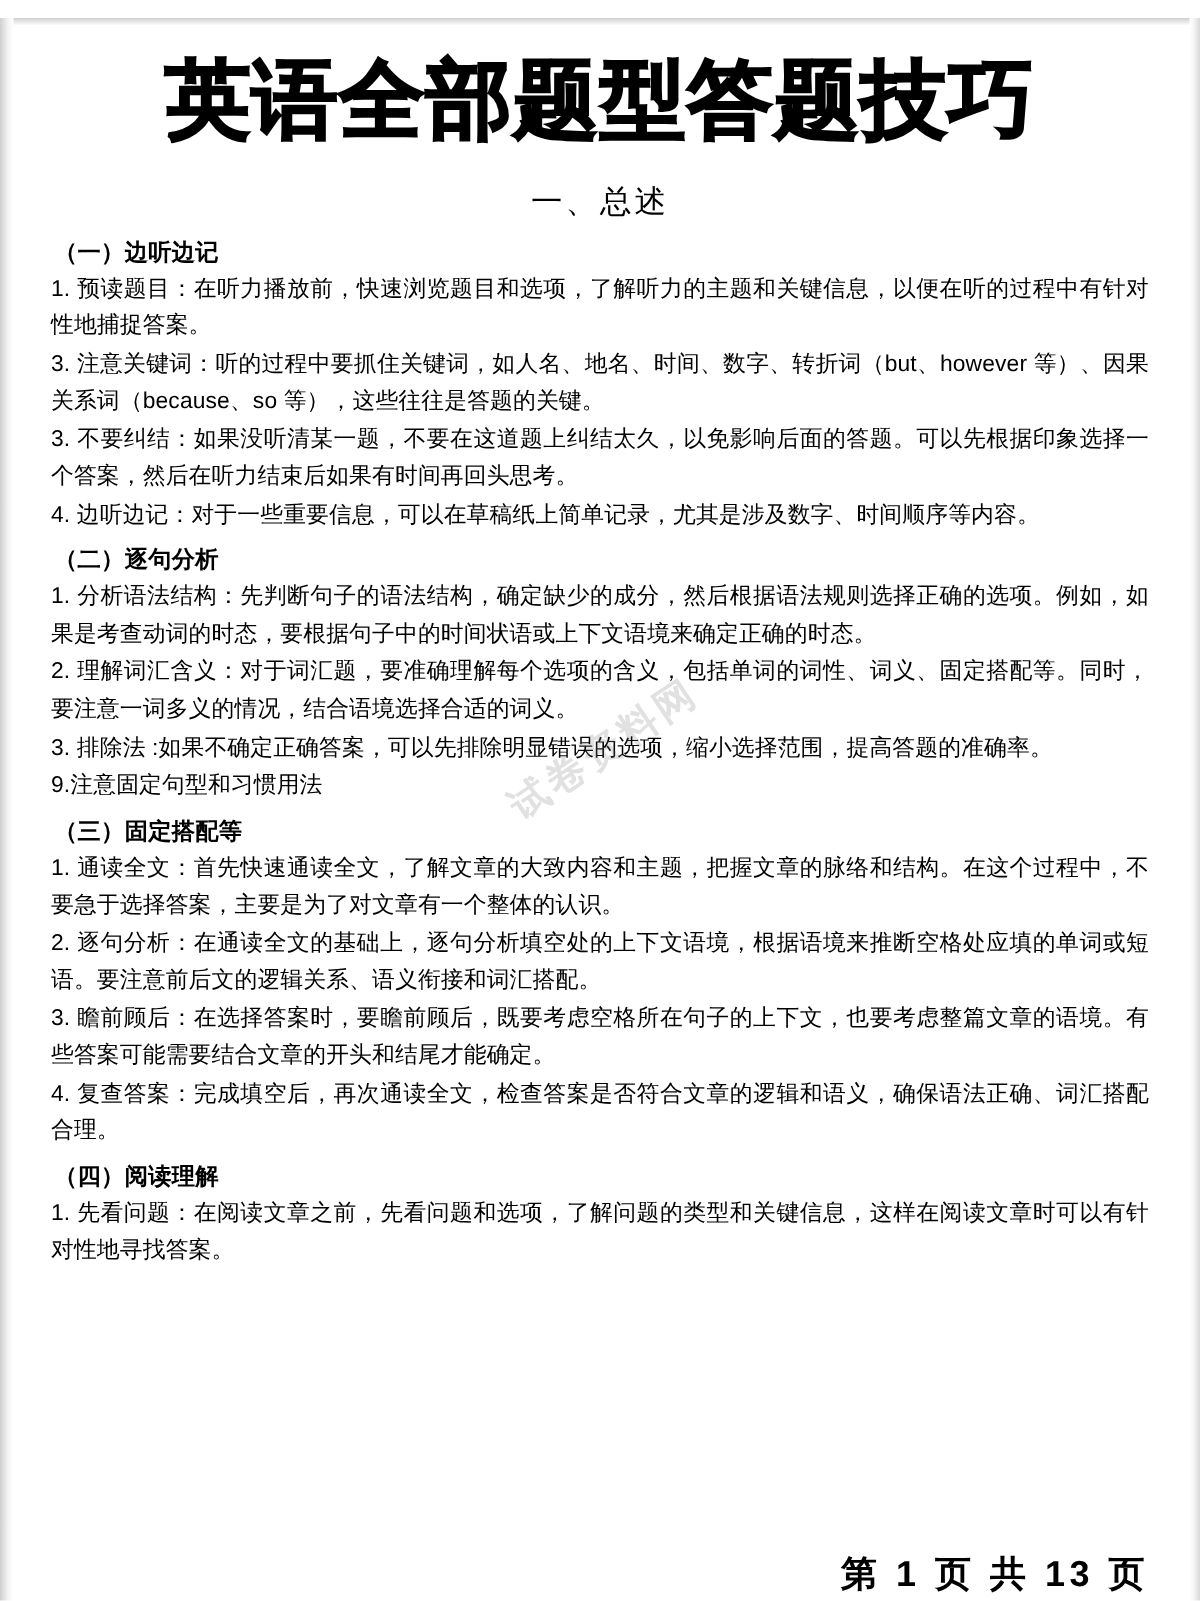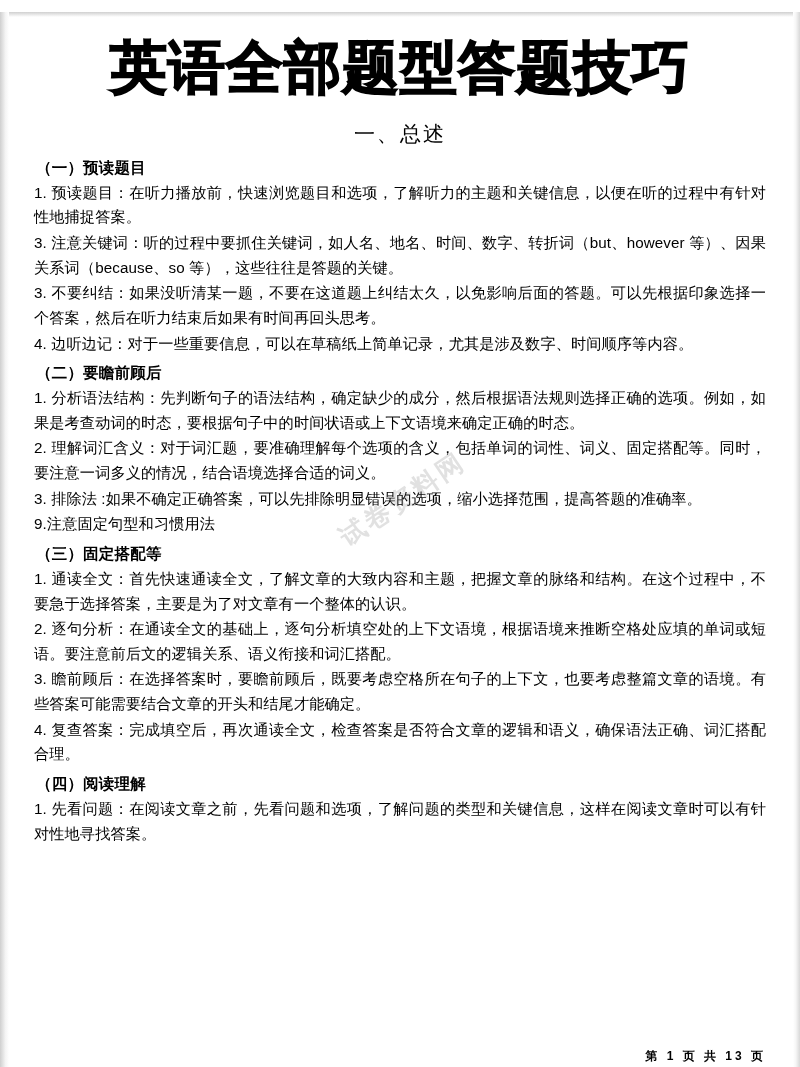--- a/index.html
+++ b/index.html
@@ -52,21 +52,21 @@
     line-height: 1.62;
     margin: 0 0 1px 0;
     text-align: justify;
     text-justify: inter-ideograph;
     letter-spacing: 0.1px;
   }
   .footer {
     position: absolute;
     right: 34px;
     bottom: 14px;
-    font-size: 12px;
+    font-size: 24px;
     font-weight: bold;
     letter-spacing: 3px;
   }
   .watermark {
     position: absolute;
     left: 330px;
     top: 470px;
     font-size: 26px;
     color: rgba(120,120,120,0.22);
     transform: rotate(-34deg);
@@ -107,26 +107,26 @@
   <div class="edge-top"></div>
   <div class="edge-left"></div>
   <div class="edge-right"></div>
   <div class="edge-bottom"></div>
 
   <h1 class="doc-title">英语全部题型答题技巧</h1>
 
   <h2 class="section-title">一、总述</h2>
 
   <div id="body-content">
-      <h3 class="sub-head">（一）预读题目</h3>
+      <h3 class="sub-head">（一）边听边记</h3>
       <p class="para">1. 预读题目：在听力播放前，快速浏览题目和选项，了解听力的主题和关键信息，以便在听的过程中有针对性地捕捉答案。</p>
       <p class="para">3. 注意关键词：听的过程中要抓住关键词，如人名、地名、时间、数字、转折词（but、however 等）、因果关系词（because、so 等），这些往往是答题的关键。</p>
       <p class="para">3. 不要纠结：如果没听清某一题，不要在这道题上纠结太久，以免影响后面的答题。可以先根据印象选择一个答案，然后在听力结束后如果有时间再回头思考。</p>
       <p class="para">4. 边听边记：对于一些重要信息，可以在草稿纸上简单记录，尤其是涉及数字、时间顺序等内容。</p>
-      <h3 class="sub-head">（二）要瞻前顾后</h3>
+      <h3 class="sub-head">（二）逐句分析</h3>
       <p class="para">1. 分析语法结构：先判断句子的语法结构，确定缺少的成分，然后根据语法规则选择正确的选项。例如，如果是考查动词的时态，要根据句子中的时间状语或上下文语境来确定正确的时态。</p>
       <p class="para">2. 理解词汇含义：对于词汇题，要准确理解每个选项的含义，包括单词的词性、词义、固定搭配等。同时，要注意一词多义的情况，结合语境选择合适的词义。</p>
       <p class="para">3. 排除法 :如果不确定正确答案，可以先排除明显错误的选项，缩小选择范围，提高答题的准确率。</p>
       <p class="para">9.注意固定句型和习惯用法</p>
       <h3 class="sub-head">（三）固定搭配等</h3>
       <p class="para">1. 通读全文：首先快速通读全文，了解文章的大致内容和主题，把握文章的脉络和结构。在这个过程中，不要急于选择答案，主要是为了对文章有一个整体的认识。</p>
       <p class="para">2. 逐句分析：在通读全文的基础上，逐句分析填空处的上下文语境，根据语境来推断空格处应填的单词或短语。要注意前后文的逻辑关系、语义衔接和词汇搭配。</p>
       <p class="para">3. 瞻前顾后：在选择答案时，要瞻前顾后，既要考虑空格所在句子的上下文，也要考虑整篇文章的语境。有些答案可能需要结合文章的开头和结尾才能确定。</p>
       <p class="para">4. 复查答案：完成填空后，再次通读全文，检查答案是否符合文章的逻辑和语义，确保语法正确、词汇搭配合理。</p>
       <h3 class="sub-head">（四）阅读理解</h3>

